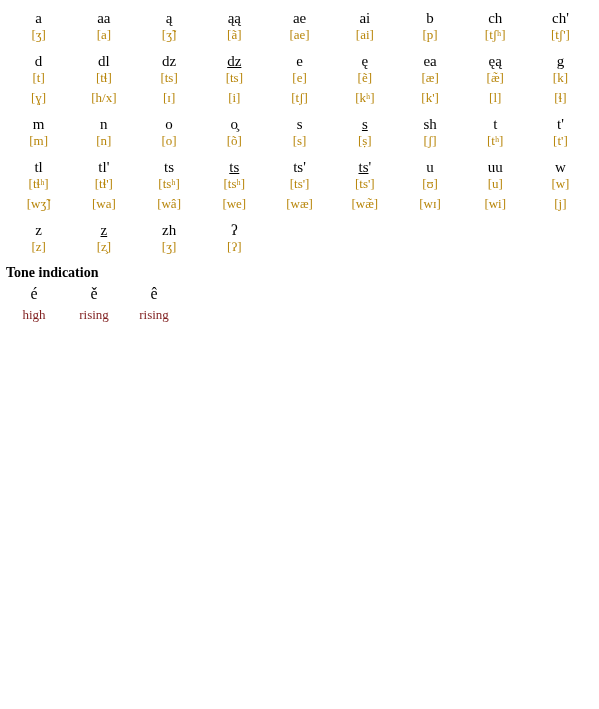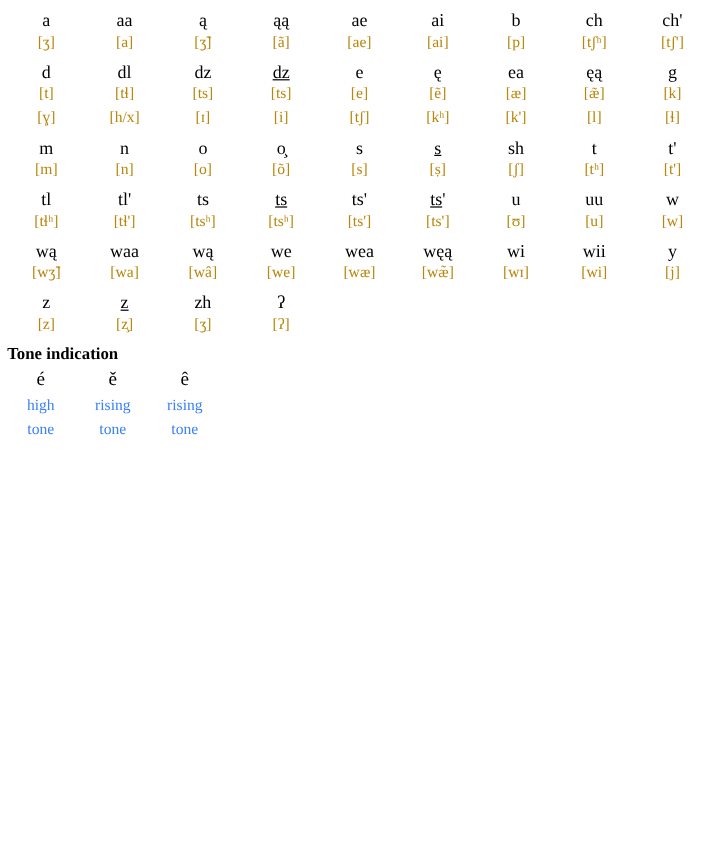--- a/index.html
+++ b/index.html
@@ -58,21 +58,21 @@
       vertical-align: top;
       min-width: 60px;
     }
     .tone-letter {
       font-size: 16px;
       color: #000;
       display: block;
     }
     .tone-label {
       font-size: 13px;
-      color: #3b82f6;
+      color: #7f1d1d;
       display: block;
     }
     .underline { text-decoration: underline; }
   </style>
 </head>
 <body>
 
 <table class="main-table">
 
   <tbody>
@@ -335,49 +335,20 @@
           <span class="ipa">[ʊ]</span>
         </td>
     <td>
           <span class="ipa">[u]</span>
         </td>
     <td>
           <span class="ipa">[w]</span>
         </td>
   </tr>
 
-  <tr class="letter-row">
-    <td>
-          <span class="letter">wą</span>
-        </td>
-    <td>
-          <span class="letter">waa</span>
-        </td>
-    <td>
-          <span class="letter">wą</span>
-        </td>
-    <td>
-          <span class="letter">we</span>
-        </td>
-    <td>
-          <span class="letter">wea</span>
-        </td>
-    <td>
-          <span class="letter">węą</span>
-        </td>
-    <td>
-          <span class="letter">wi</span>
-        </td>
-    <td>
-          <span class="letter">wii</span>
-        </td>
-    <td>
-          <span class="letter">y</span>
-        </td>
-  </tr>
   <tr class="ipa-row">
     <td>
           <span class="ipa">[wʒ̃]</span>
         </td>
     <td>
           <span class="ipa">[wa]</span>
         </td>
     <td>
           <span class="ipa">[wâ]</span>
         </td>
@@ -461,26 +432,15 @@
       <td>
             <span class="tone-label">high</span>
           </td>
       <td>
             <span class="tone-label">rising</span>
           </td>
       <td>
             <span class="tone-label">rising</span>
           </td>
     </tr>
-    <tr>
-      <td>
-            <span class="tone-label">tone</span>
-          </td>
-      <td>
-            <span class="tone-label">tone</span>
-          </td>
-      <td>
-            <span class="tone-label">tone</span>
-          </td>
-    </tr>
   </tbody>
     </table>
 </div>
 
 </body></html>

